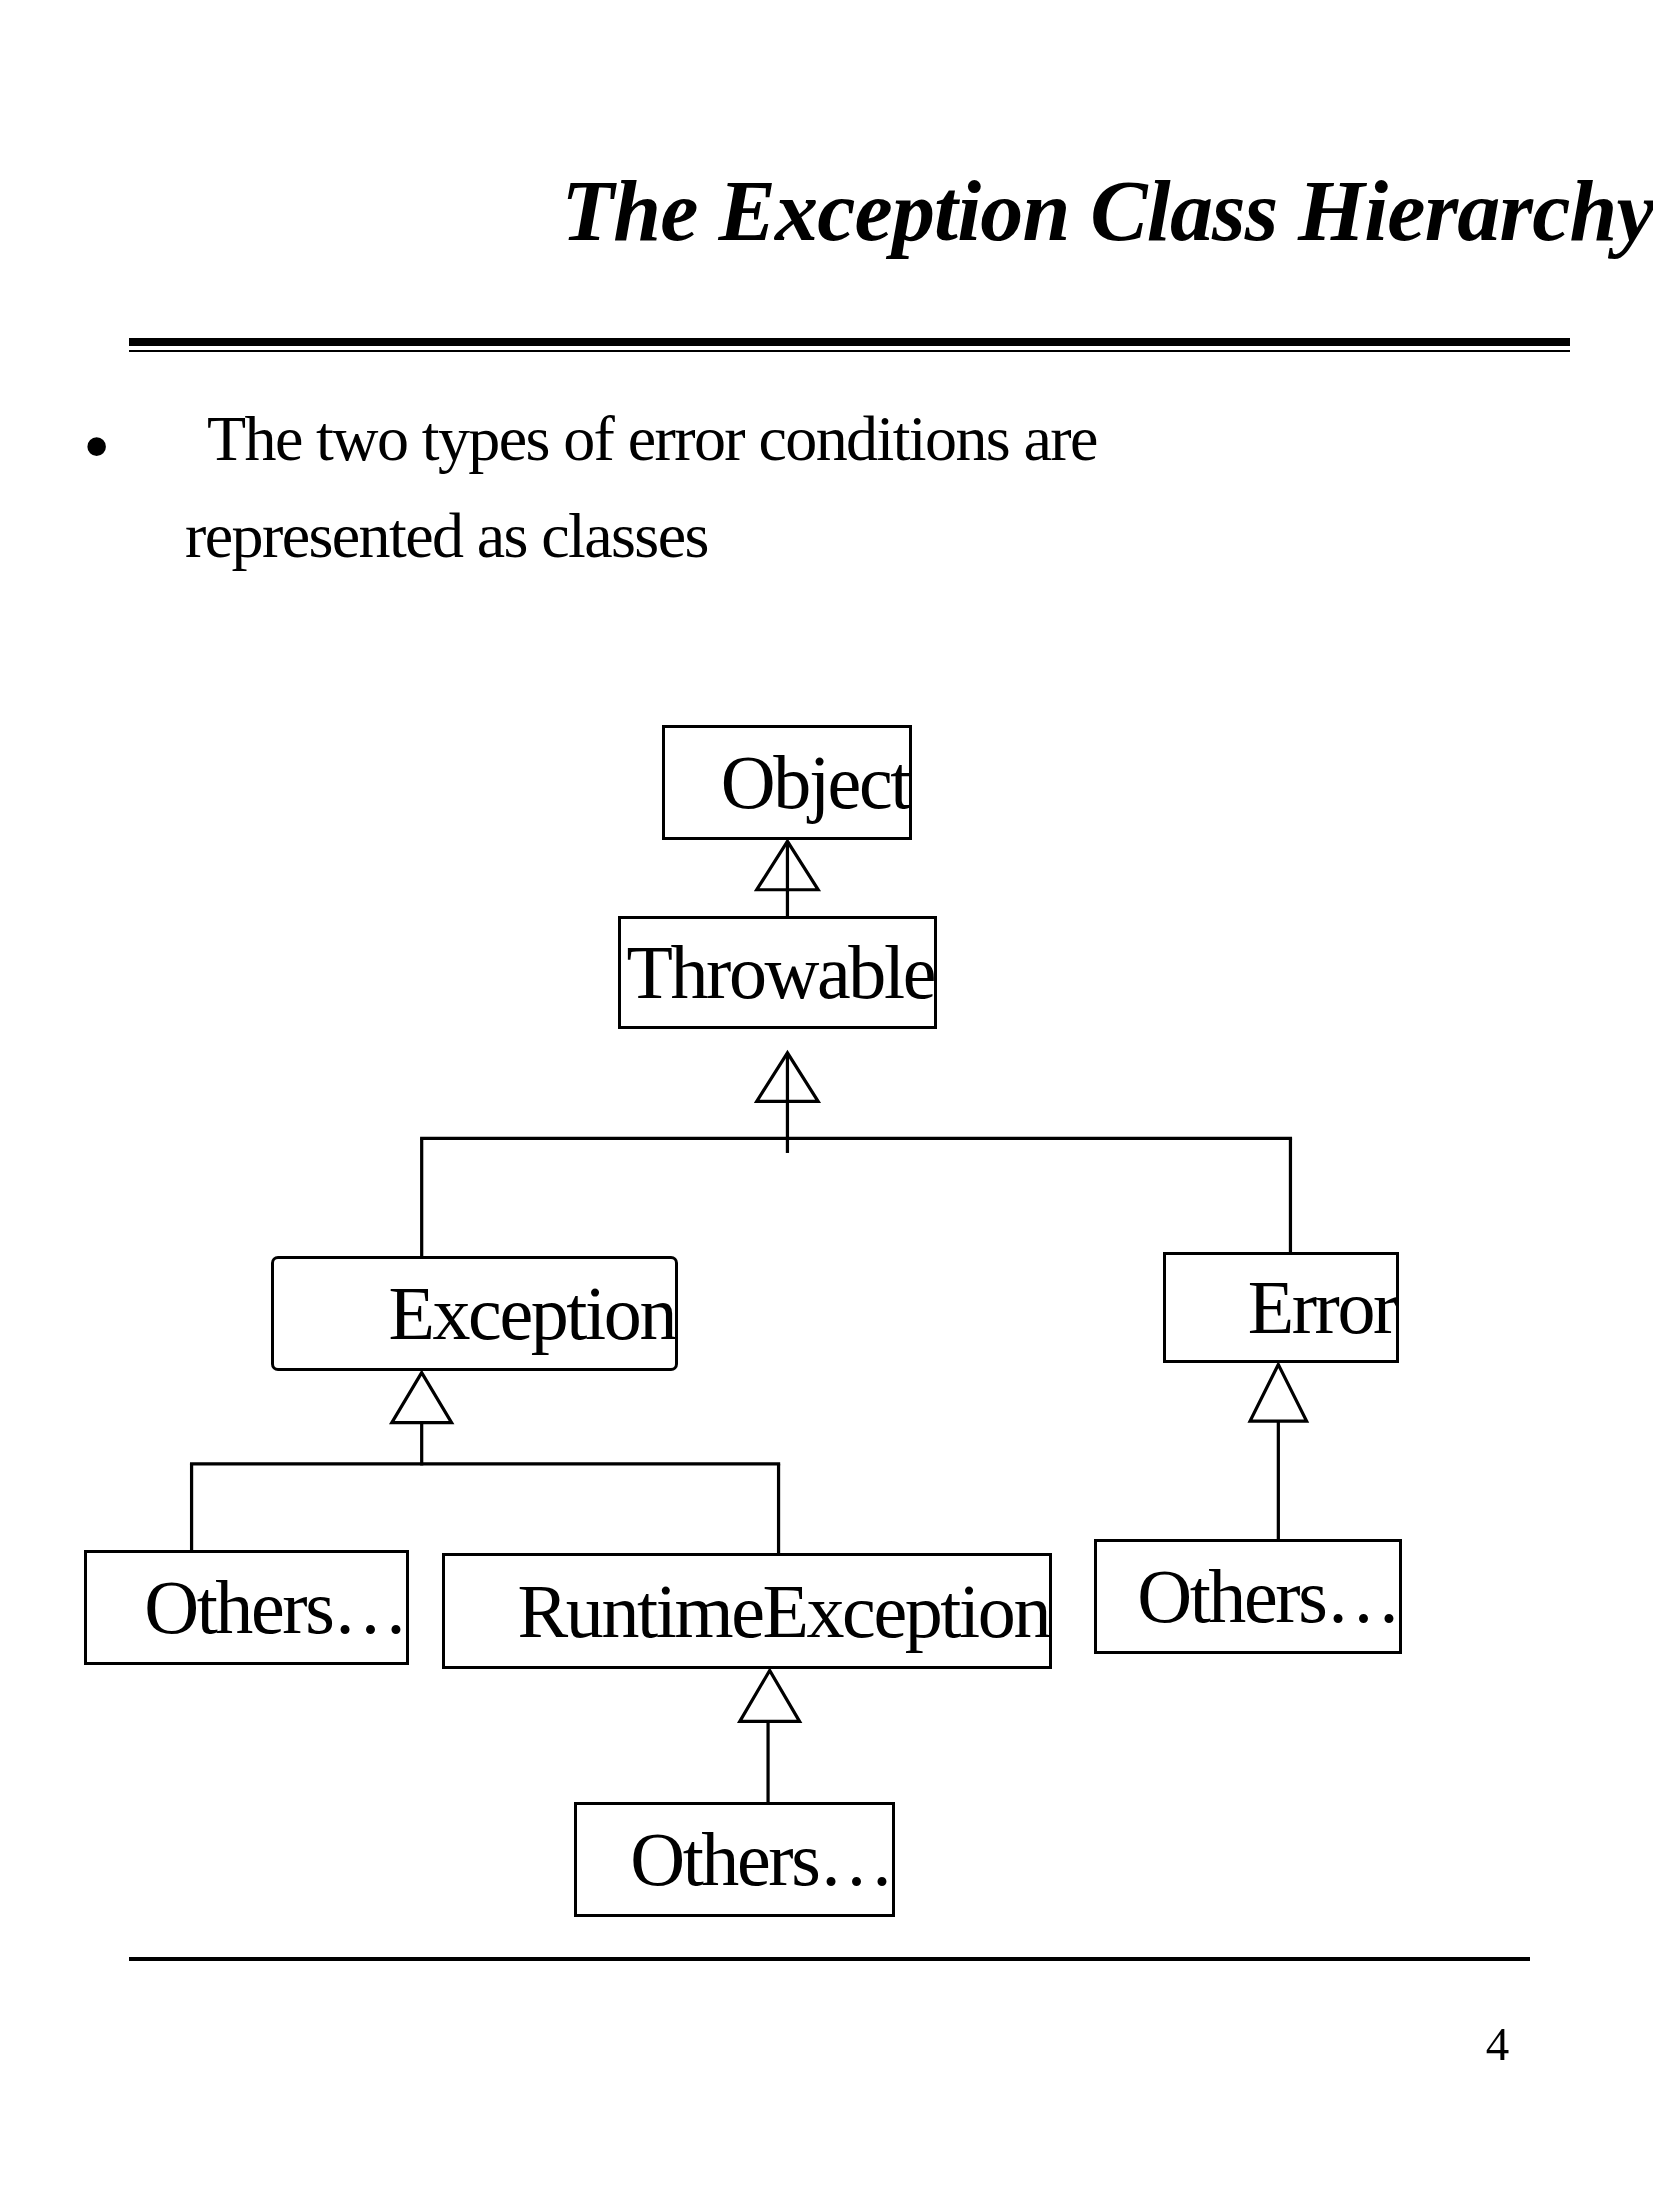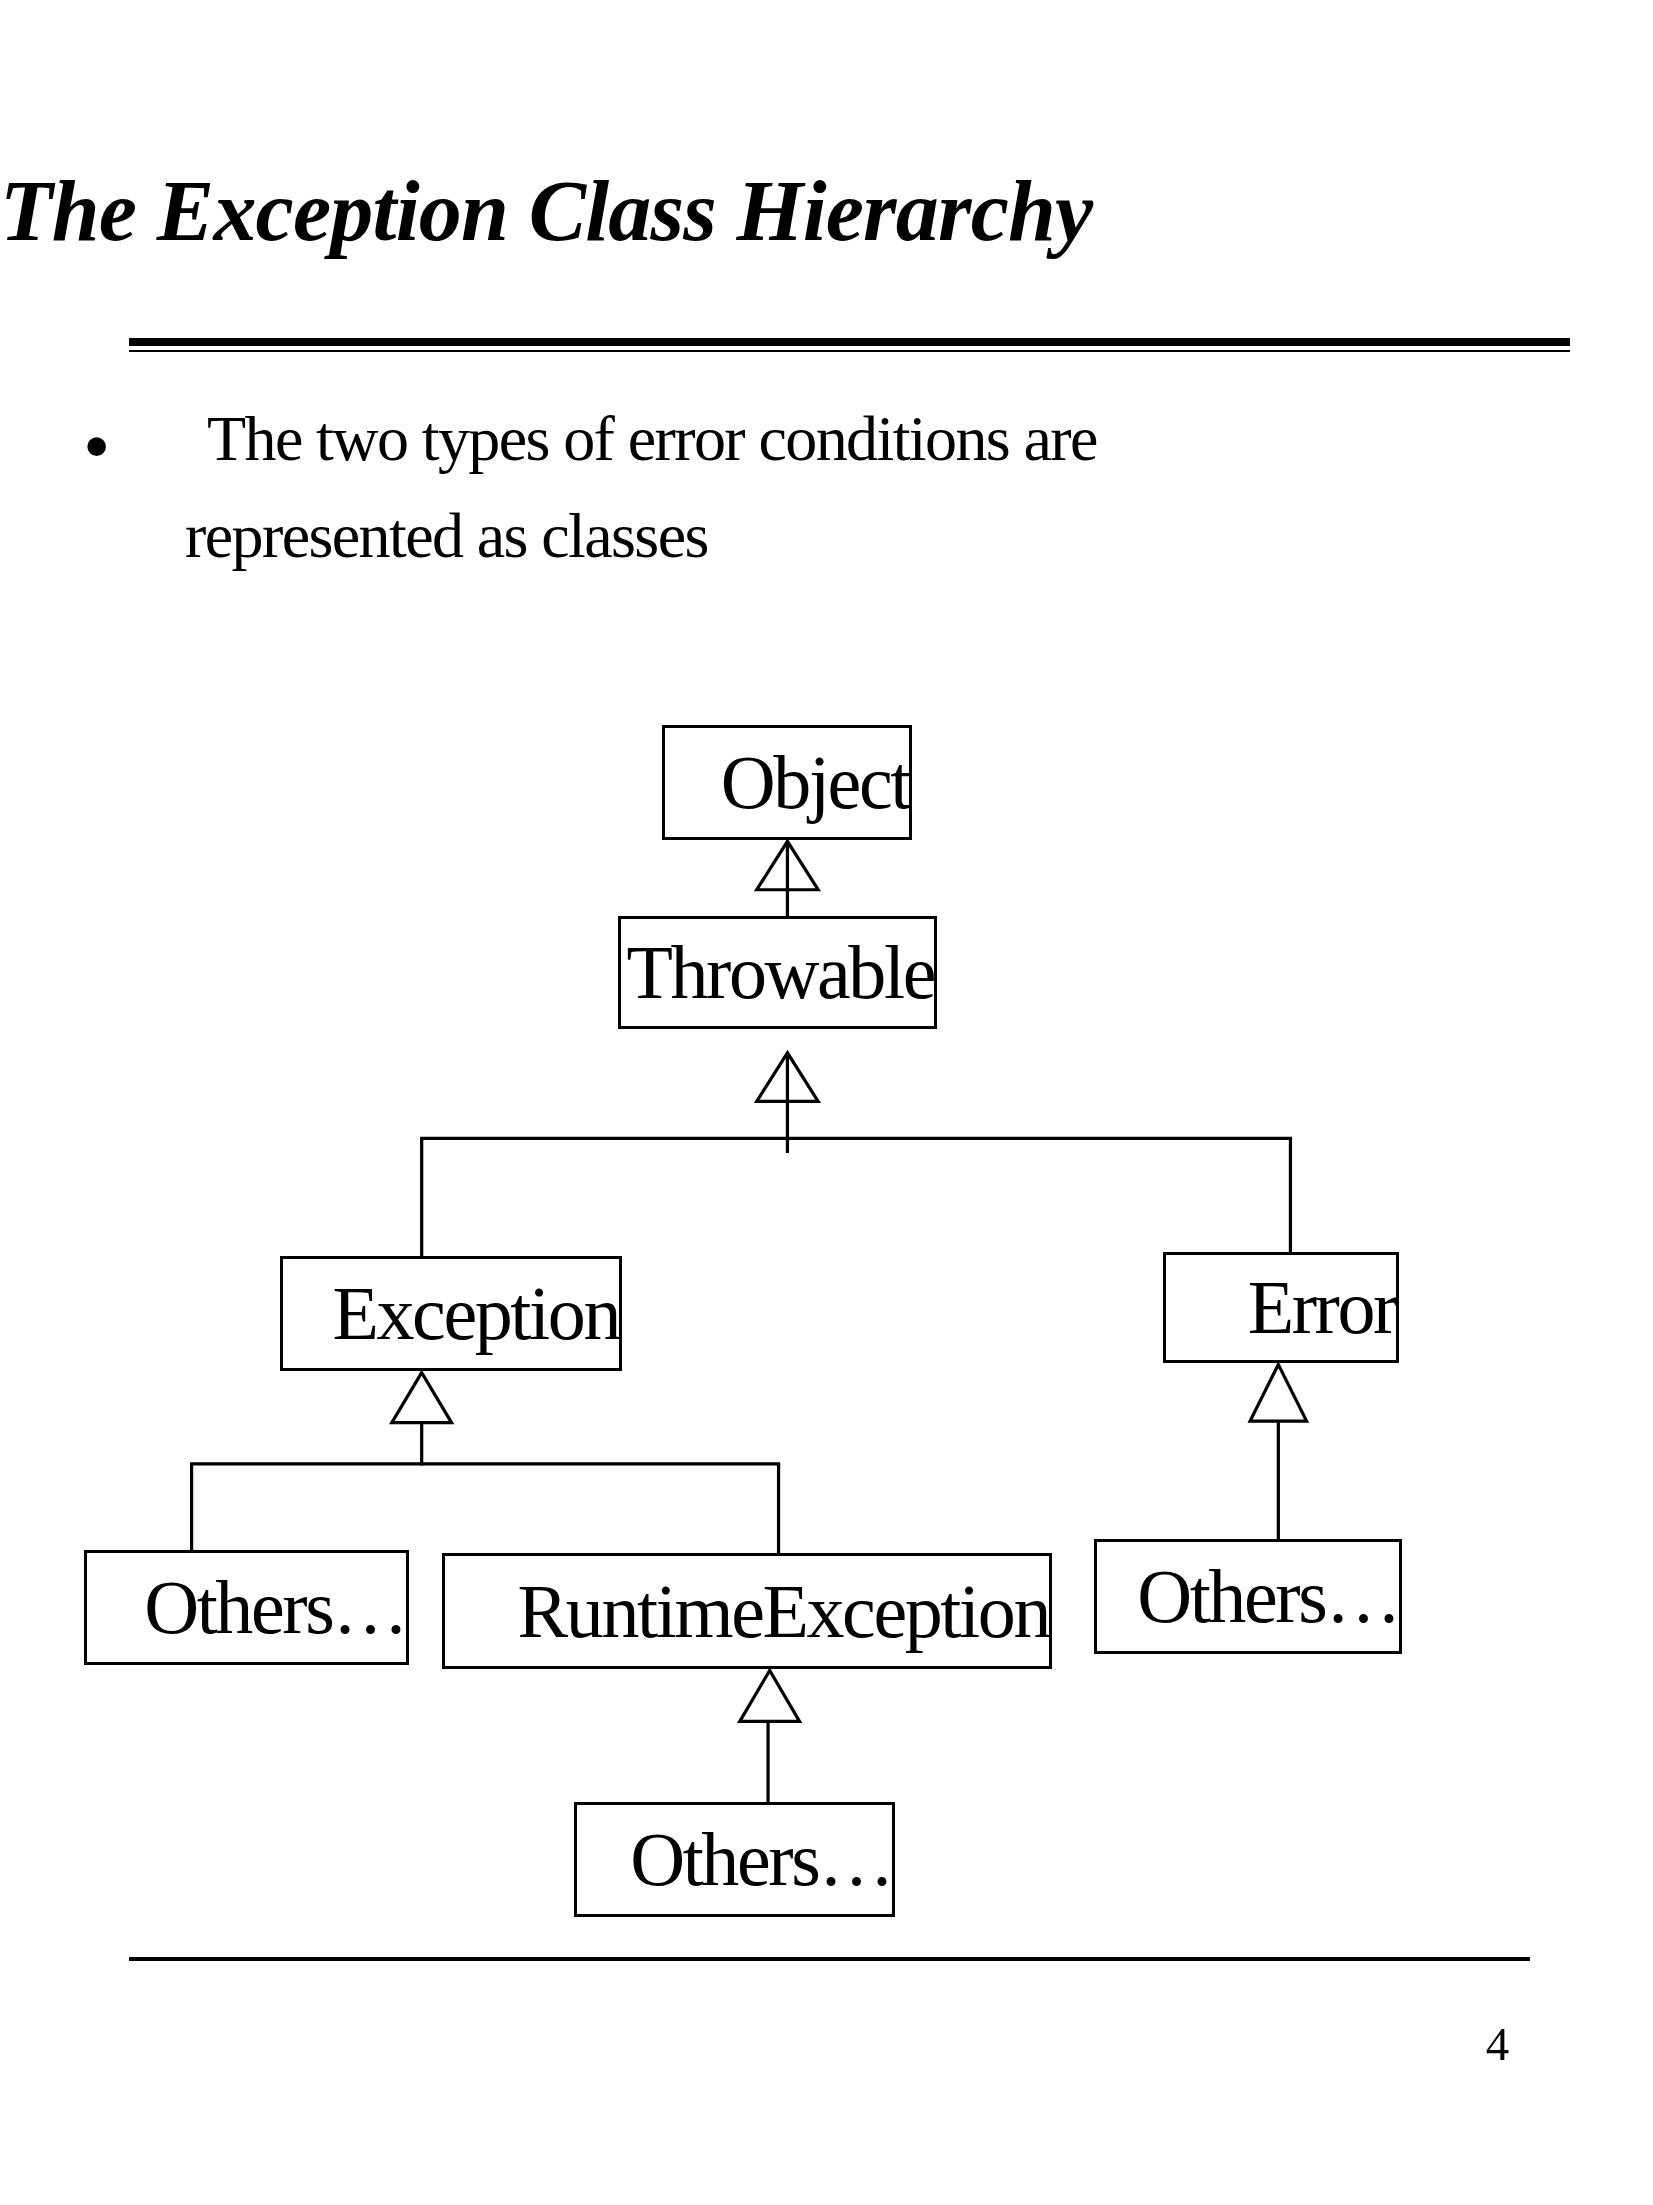--- a/index.html
+++ b/index.html
@@ -6,21 +6,21 @@
   .slide{
     position:relative;
     width:1654px;height:2205px;
     background:#ffffff;
     font-family:"Liberation Serif","DejaVu Serif",serif;
     color:#000;
     overflow:hidden;
   }
   .page-title{
     position:absolute;left:0;top:161px;width:1654px;
-    text-align:left;
+    text-align:right;
     font-size:86px;font-weight:bold;font-style:italic;
     letter-spacing:-0.8px;
     margin:0;
   }
   .rule{position:absolute;background:#000;}
   .rule-thick{left:129px;top:338px;width:1441px;height:8px;}
   .rule-thin{left:129px;top:350px;width:1441px;height:2.4px;}
   .bullet-marker{
     position:absolute;left:83px;top:404px;
     font-size:78px;line-height:1.1;
@@ -36,21 +36,21 @@
   .cbox{
     position:absolute;
     border:3.2px solid #000;
     background:#ffffff;
     display:flex;align-items:center;justify-content:flex-end;
     font-size:76px;letter-spacing:-2.4px;white-space:nowrap;
     box-sizing:border-box;
   }
   .box-object   {left:662px;  top:725px;  width:250px; height:115px;}
   .box-throwable{left:618px;  top:916px; width:319px; height:113px;}
-  .box-exception{left:280px;  top:1256px; width:342px; height:115px;}
+  .box-exception{left:271px;  top:1256px; width:407px; height:115px;border-radius:7px;}
   .box-error    {left:1163px; top:1252px; width:236px; height:111px;}
   .box-others-exception{left:84px;  top:1550px; width:325px; height:115px;}
   .box-runtime  {left:442px;  top:1553px; width:610px; height:116px;}
   .box-others-error{left:1094px; top:1539px; width:308px; height:115px;}
   .box-others-runtime{left:574px; top:1802px; width:321px; height:115px;}
   .bottom-rule{left:129px;top:1957px;width:1401px;height:4px;}
   .page-number{
     position:absolute;left:1453px;top:2017px;width:89px;
     text-align:center;font-size:47px;
   }

